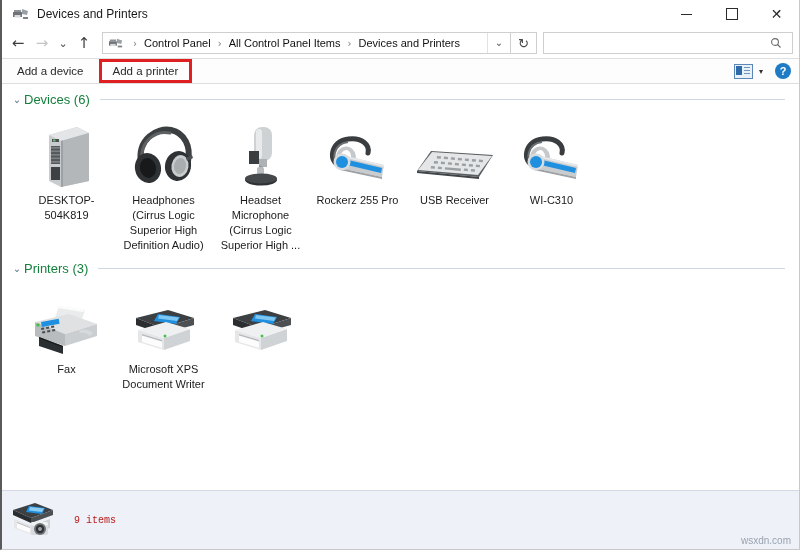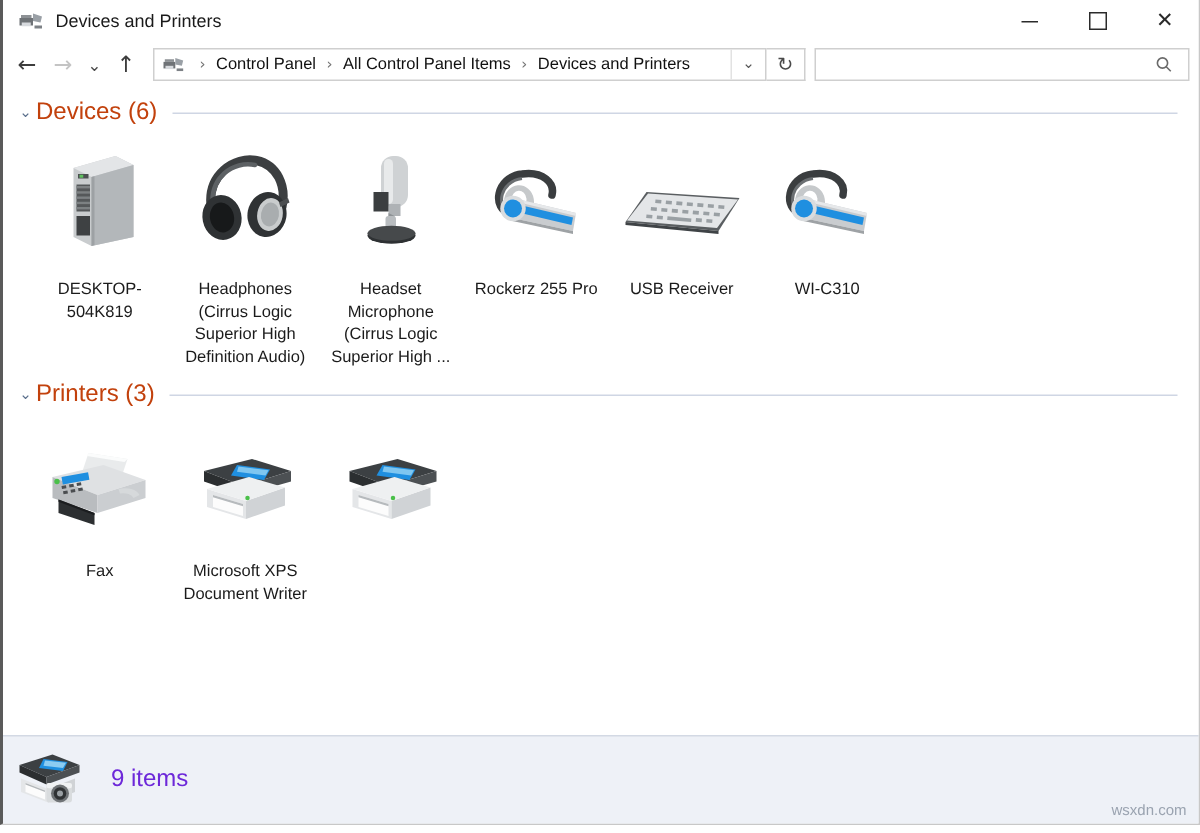--- a/index.html
+++ b/index.html
@@ -162,49 +162,49 @@
     position: relative;
   }
   .group-head {
     display: flex; align-items: center;
     padding: 8px 14px 2px 8px;
   }
   .group-chev {
     font-size: 10px; color: #5a6f8c; width: 14px; text-align: center;
     font-family: "DejaVu Sans", sans-serif;
   }
-  .group-title { font-size: 16px; color: #c2410c; white-space: nowrap; }
+  .group-title { font-size: 13px; color: #15803d; white-space: nowrap; }
   .group-rule { flex: 1 1 auto; height: 1px; background: #cfd6e4; margin-left: 10px; }
 
   .grid {
     display: flex; flex-wrap: wrap;
     padding: 4px 0 0 16px;
   }
   .tile {
     width: 97px;
     display: flex; flex-direction: column; align-items: center;
     padding: 6px 0 0 0;
     margin-right: 0px;
   }
   .tile .art { height: 68px; display: flex; align-items: flex-end; justify-content: center; }
   .tile .cap {
     font-size: 11px; color: #1b1b1b; text-align: center; line-height: 15px;
-    margin-top: 22px; width: 93px; word-wrap: break-word;
+    margin-top: 6px; width: 93px; word-wrap: break-word;
   }
 
   
   .statusbar {
     height: 58px; min-height: 58px;
     background: #eef1f7;
     border-top: 1px solid #d3d9e4;
     display: flex; align-items: center;
     position: relative;
   }
   .status-art { width: 62px; display:flex; align-items:center; justify-content:center; }
-  .status-text { font-size: 16px; color: #6d28d9; margin-left: 10px; }
+  .status-text { font-size: 10px; color: #b91c1c; margin-left: 10px; font-family: Liberation Mono, monospace; }
   .watermark {
     position: absolute; right: 8px; bottom: 3px;
     font-size: 10px; color: #9aa3b0;
   }
 
   svg { display: block; }
 </style>
 </head>
 <body>
 
@@ -265,20 +265,29 @@
       <input type="text" placeholder="" style="">
       <span class="search-ico">
         <svg width="12" height="12" viewBox="0 0 12 12">
           <circle cx="5" cy="5" r="3.4" fill="none" stroke="#6a6a6a" stroke-width="1.1"></circle>
           <line x1="7.5" y1="7.5" x2="10.5" y2="10.5" stroke="#6a6a6a" stroke-width="1.1"></line>
         </svg>
       </span>
     </div>
   </div>
 
+  <div class="toolbar">
+    <div class="tb-item">Add a device</div>
+    <div class="tb-item highlighted">Add a printer</div>
+    <div class="tb-right">
+      <div class="view-ico"></div>
+      <div class="view-caret">▾</div>
+      <div class="help-ico">?</div>
+    </div>
+  </div>
 
   <div class="content">
 
     <div class="group-head">
       <span class="group-chev">⌄</span>
       <span class="group-title">Devices (6)</span>
       <span class="group-rule"></span>
     </div>
 
     <div class="grid">

